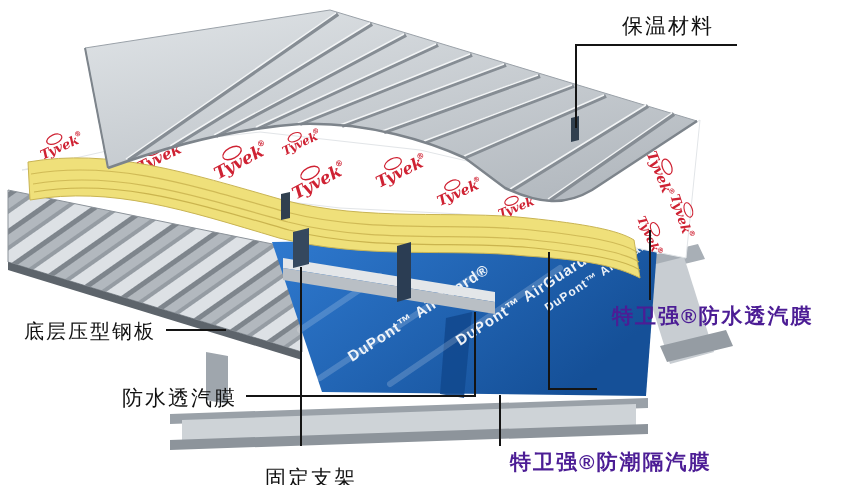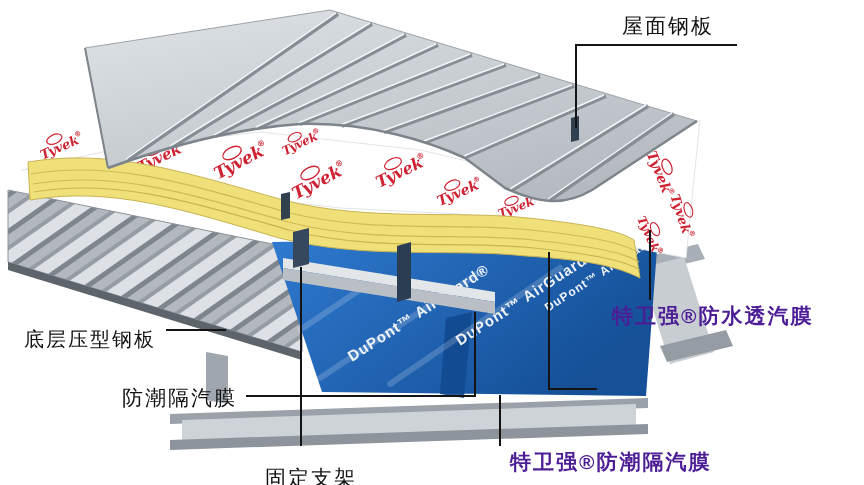--- a/index.html
+++ b/index.html
@@ -1,20 +1,20 @@
 <!DOCTYPE html>
 <html><head>
 <meta charset="utf-8">
 <style>
   html,body{margin:0;padding:0;background:#fff;}
   .stage{position:relative;width:864px;height:485px;background:#ffffff;overflow:hidden;
          font-family:"Liberation Sans","DejaVu Sans",sans-serif;}
   .art{position:absolute;left:0;top:0;}
   .label{position:absolute;font-size:21px;color:#111111;letter-spacing:2px;white-space:nowrap;font-weight:500;}
-  .label.small{font-size:20px;margin-top:8px;}
+  .label.small{font-size:20px;}
   .label.orange{color:#4c1d95;font-weight:600;}
   .tyvek-text{font-family:"DejaVu Serif","Liberation Serif",serif;font-style:italic;font-weight:bold;fill:#cf2233;}
   .airguard-text{font-family:"Liberation Sans","DejaVu Sans",sans-serif;font-weight:bold;fill:#ffffff;opacity:.92;letter-spacing:1px;}
 </style>
 </head>
 <body>
 
 <div class="stage">
   <svg class="art" width="864" height="485" viewBox="0 0 864 485">
     <defs>
@@ -152,19 +152,19 @@
       <polyline points="737,45 576,45 576,128"></polyline>
       <polyline points="166,330 226,330"></polyline>
       <polyline points="246,396 475,396 475,312"></polyline>
       <polyline points="301,446 301,267"></polyline>
       <polyline points="650,300 650,230"></polyline>
       <polyline points="597,389 549,389 549,252"></polyline>
       <polyline points="500,446 500,395"></polyline>
     </g>
   </svg>
 
-  <div class="label" style="left:622px;top:12px;">屋面钢板</div>
+  <div class="label" style="left:622px;top:12px;">保温材料</div>
   <div class="label small" style="left:24px;top:318px;">底层压型钢板</div>
-  <div class="label" style="left:122px;top:384px;">防潮隔汽膜</div>
+  <div class="label" style="left:122px;top:384px;">防水透汽膜</div>
   <div class="label" style="left:265px;top:448px;margin-top:16px;">固定支架</div>
   <div class="label orange" style="left:612px;top:302px;">特卫强®防水透汽膜</div>
   <div class="label orange" style="left:510px;top:448px;">特卫强®防潮隔汽膜</div>
 </div>
 
 </body></html>

